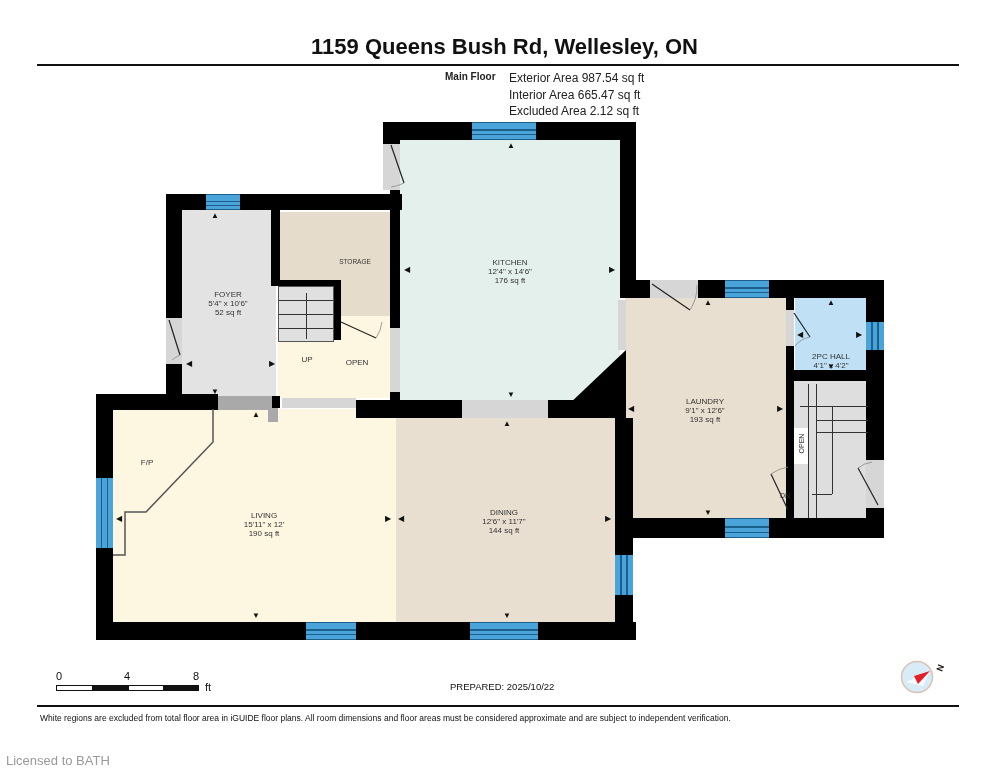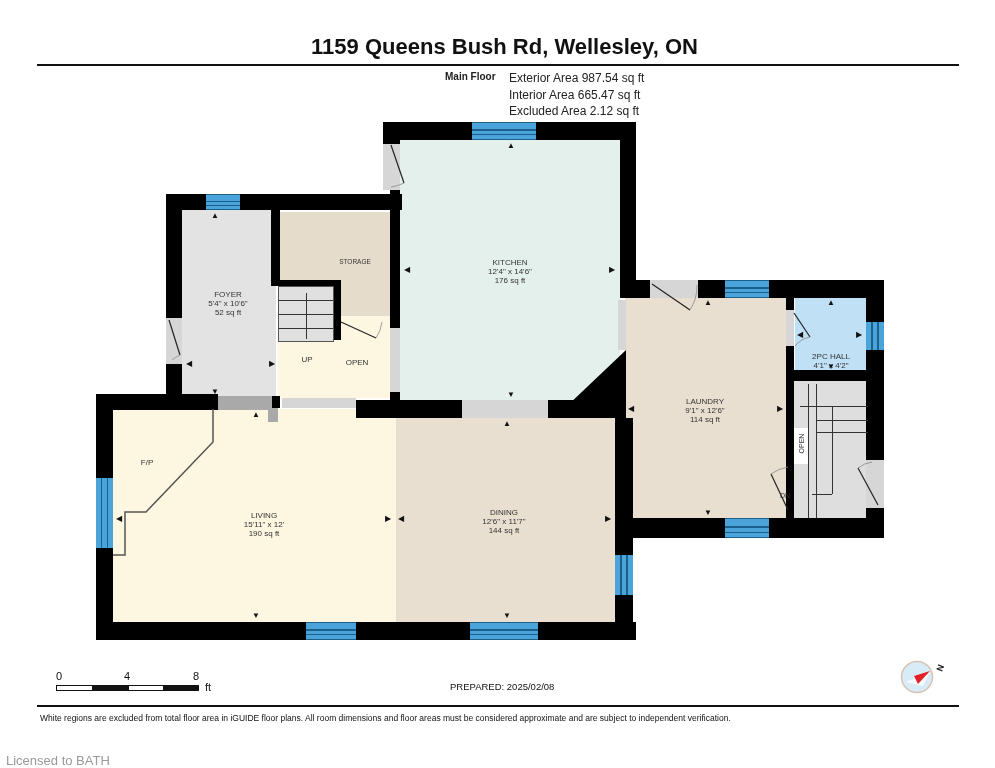--- a/index.html
+++ b/index.html
@@ -160,21 +160,21 @@
     <div>UP</div>
   </div>
   <div class="room-label" style="left:460px;top:258px;width:100px;">
     <div>KITCHEN</div>
     <div>12'4" x 14'6"</div>
     <div>176 sq ft</div>
   </div>
   <div class="room-label" style="left:655px;top:397px;width:100px;">
     <div>LAUNDRY</div>
     <div>9'1" x 12'6"</div>
-    <div>114 sq ft</div>
+    <div>193 sq ft</div>
   </div>
   <div class="room-label" style="left:797px;top:352px;width:68px;">
     <div>2PC HALL</div>
     <div>4'1" x 4'2"</div>
   </div>
   <div class="room-label" style="left:214px;top:511px;width:100px;">
     <div>LIVING</div>
     <div>15'11" x 12'</div>
     <div>190 sq ft</div>
   </div>
@@ -225,21 +225,21 @@
   <span class="abs scale-text" style="left:0;top:0;">0</span>
   <span class="abs scale-text" style="left:68px;top:0;">4</span>
   <span class="abs scale-text" style="left:137px;top:0;">8</span>
   <div class="abs" style="left:0;top:15px;width:35px;height:4px;border:1px solid #111;background:#fff;box-sizing:content-box;"></div>
   <div class="abs" style="left:36px;top:15px;width:36px;height:6px;background:#111;"></div>
   <div class="abs" style="left:72px;top:15px;width:34px;height:4px;border:1px solid #111;background:#fff;"></div>
   <div class="abs" style="left:107px;top:15px;width:36px;height:6px;background:#111;"></div>
   <span class="abs scale-text" style="left:149px;top:11px;">ft</span>
 </div>
 
-<div class="abs prepared">PREPARED: 2025/02/08</div>
+<div class="abs prepared">PREPARED: 2025/10/22</div>
 
 <div class="abs" style="left:900px;top:660px;width:34px;height:34px;">
   <svg width="34" height="34" viewBox="0 0 34 34">
     <circle cx="17" cy="17" r="15.5" fill="#d8ecf8" stroke="#d9c2b3" stroke-width="1.5"></circle>
     <polygon points="6,22 30,11 23,26" fill="#ffffff" opacity="0.8"></polygon>
     <polygon points="14,16 30,11 18,24" fill="#e32027"></polygon>
   </svg>
 </div>
 <div class="abs" style="left:937px;top:663px;font-size:9px;font-weight:bold;transform:rotate(-70deg);">N</div>
 

